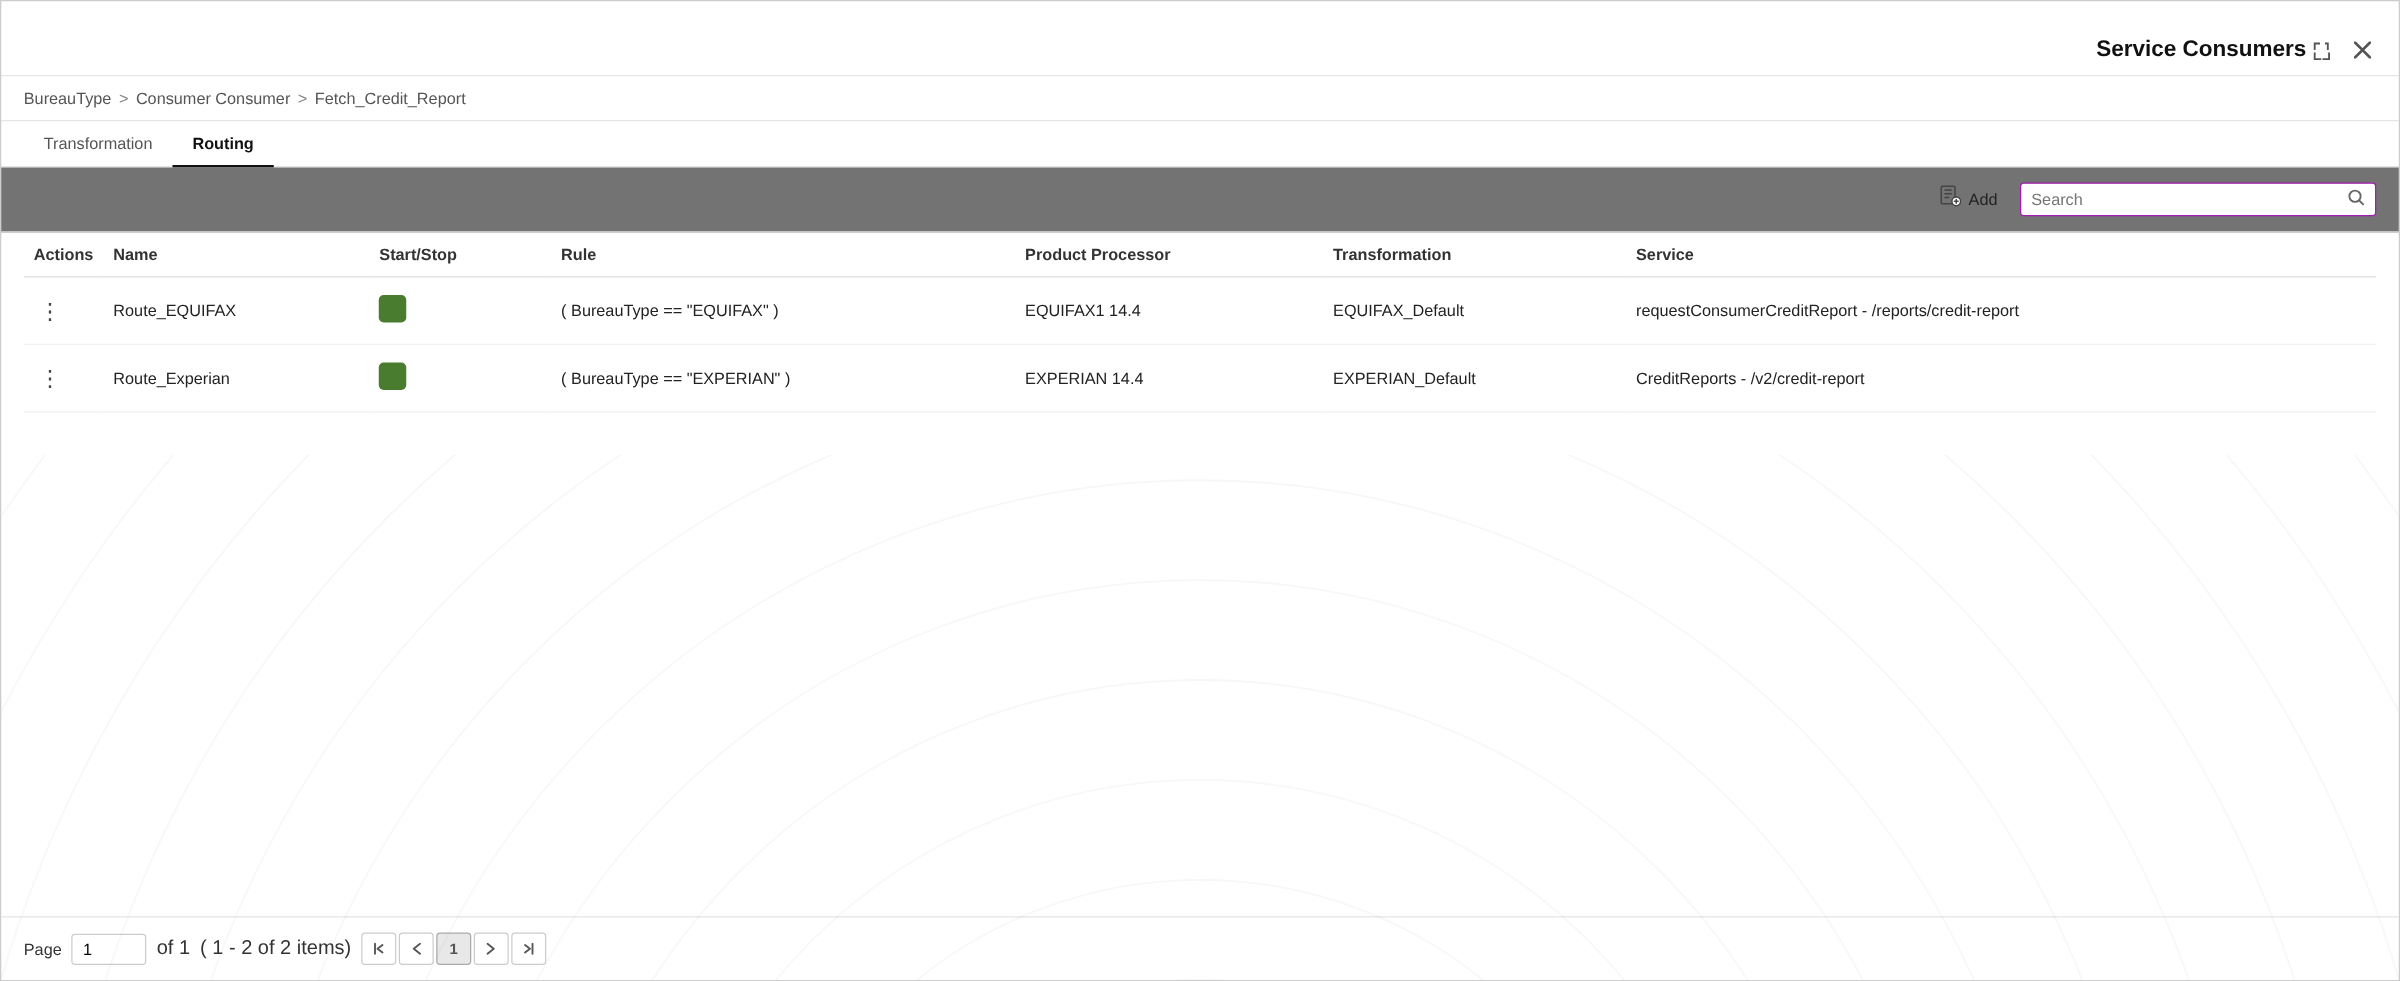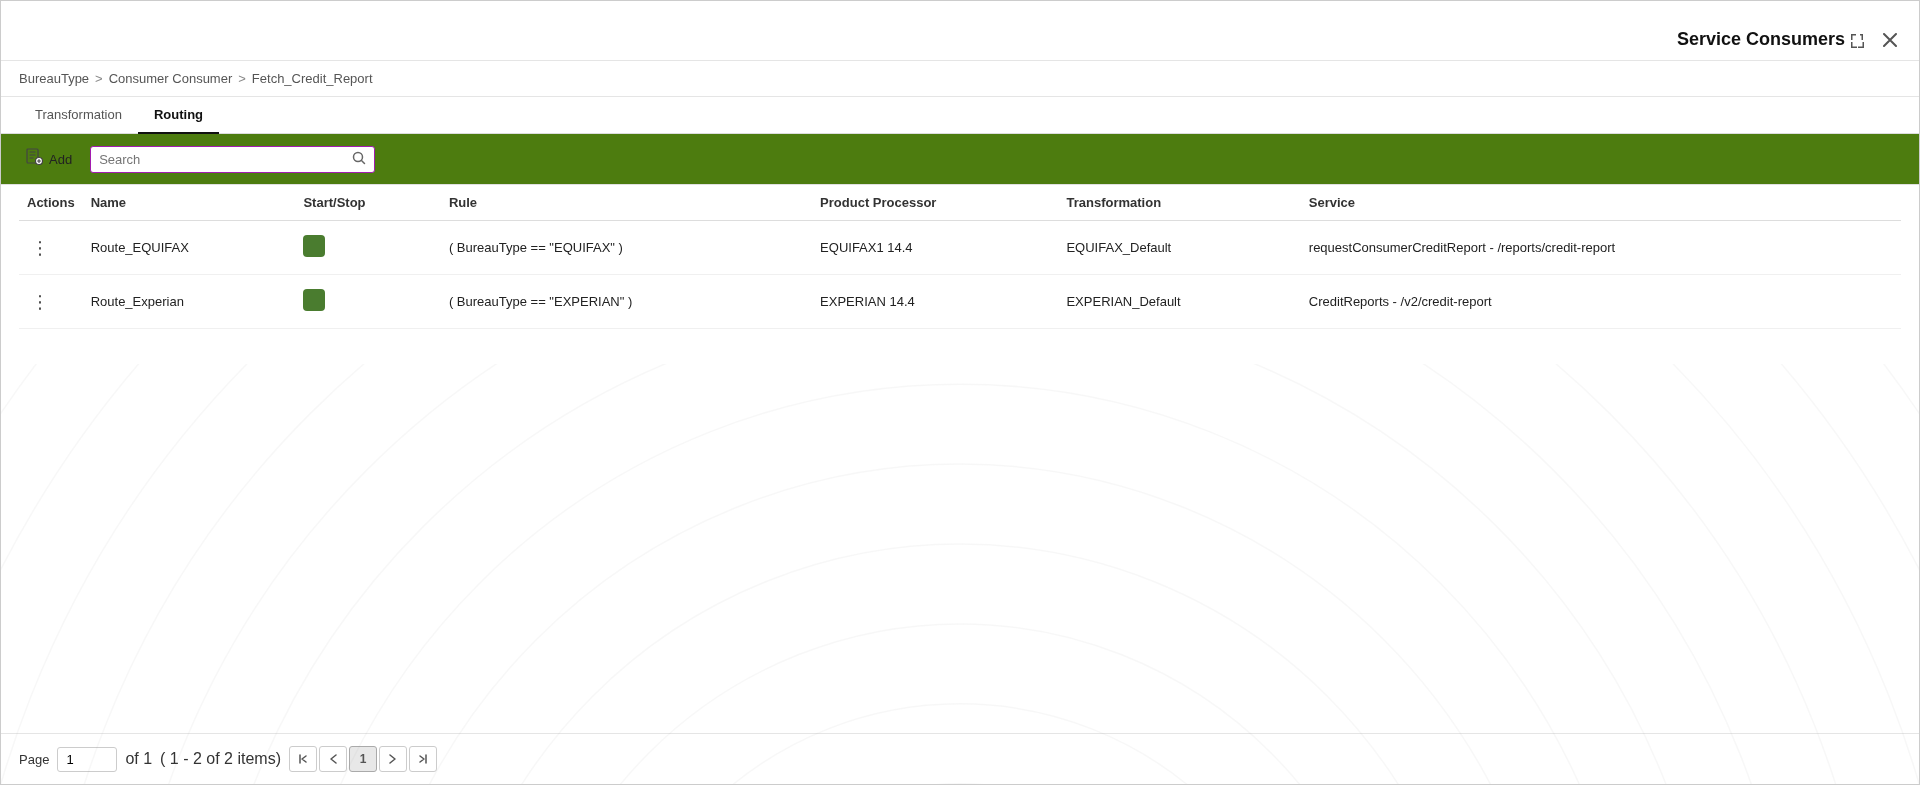--- a/index.html
+++ b/index.html
@@ -110,23 +110,24 @@
       color: #111;
       font-weight: 600;
       border-bottom: 2px solid #111;
     }
 
     .toolbar {
       display: flex;
       align-items: center;
       gap: 12px;
       padding: 10px 18px;
-      background: #4d7c0f;
+      background: #737373;
       border-bottom: 1px solid #e0e0e0;
       flex-shrink: 0;
+      justify-content: flex-end;
     }
 
     .add-btn {
       display: flex;
       align-items: center;
       gap: 6px;
       background: none;
       border: none;
       cursor: pointer;
       font-size: 13px;

